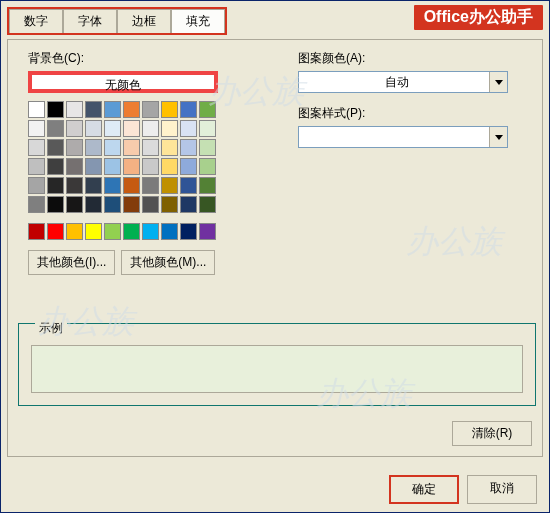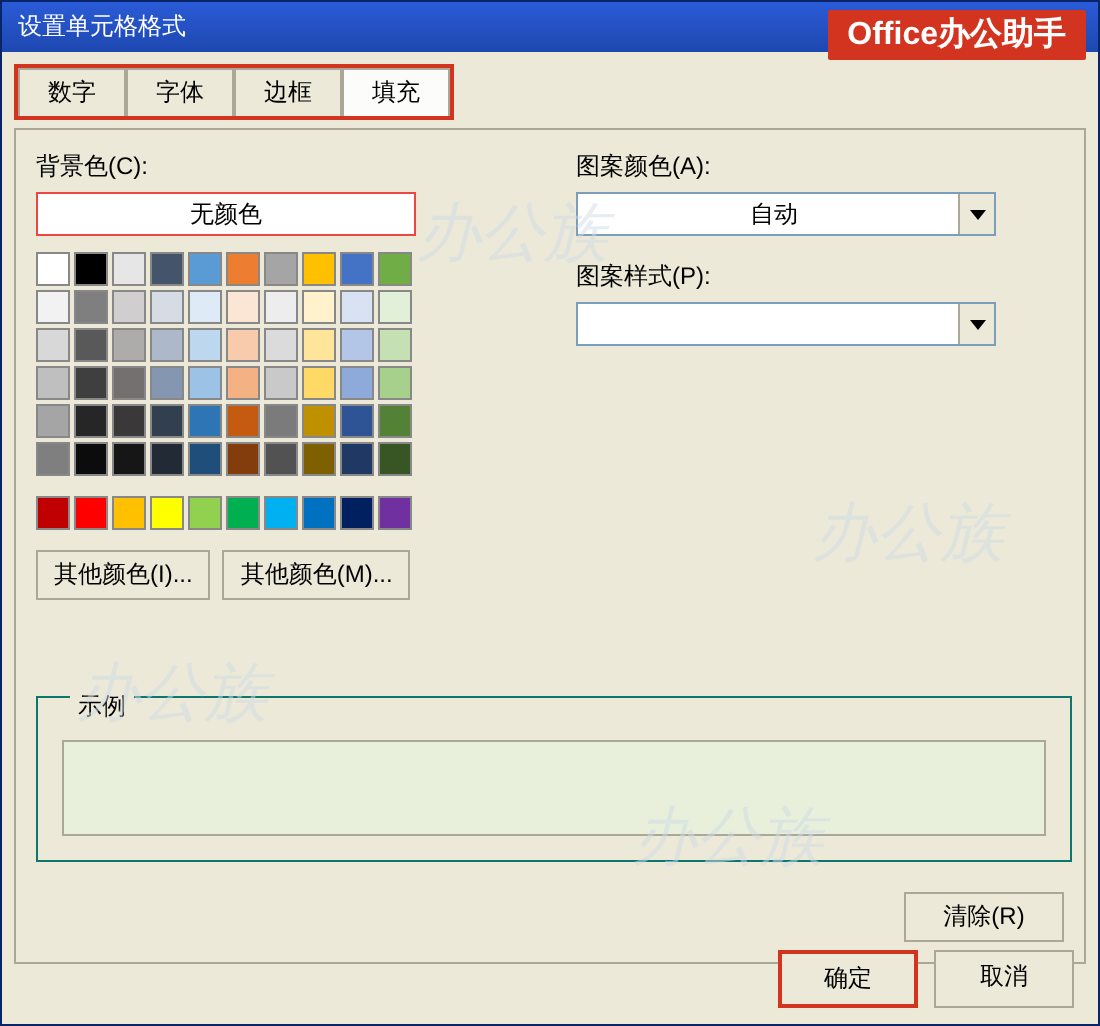--- a/index.html
+++ b/index.html
@@ -7,24 +7,24 @@
 .window { width: 550px; height: 513px; background: #ece9d8; border: 1px solid #0a246a; position: relative; }
 .titlebar { background: linear-gradient(#2a5bd7, #1e48b0); color: #fff; padding: 4px 8px; font-size: 12px; display: flex; align-items: center; justify-content: space-between; }
 .titlebar .close { background:#d04a2b; width:18px; height:16px; border:1px solid #fff3; display:flex; align-items:center; justify-content:center; color:#fff; font-weight:bold; font-size:11px; }
 .watermark-badge { position: absolute; top: 4px; right: 6px; background: #d3341f; color: #fff; padding: 2px 10px; border-radius: 1px; font-size: 16px; font-weight: bold; z-index: 10; }
 .watermark-badge .white { color: #fff; }
 .watermark-url { position: absolute; top: 30px; right: 10px; color: #444; font-size: 12px; z-index: 10; }
 .tabs { display: flex; margin: 6px 6px 4px 6px; border: 2px solid #d3341f; width: fit-content; }
 .tab { padding: 3px 14px; background: #ece9d8; border: 1px solid #aca899; border-bottom: none; font-size: 12px; cursor: pointer; }
 .tab.active { background: #fcfcfa; }
 .content { margin: 0 6px 6px 6px; background: #ece9d8; border: 1px solid #aca899; padding: 10px; height: 418px; position: relative; }
-.left-col { float: left; width: 260px; }
+.left-col { float: left; width: 260px; margin-left: 10px; }
 .right-col { float: left; width: 230px; margin-left: 10px; }
 .label { font-size: 12px; margin-bottom: 4px; display: block; }
-.nocolor-btn { width: 190px; height: 22px; background: #fff; border: 1px solid #ef4444; text-align: center; line-height: 20px; font-size: 12px; margin-bottom: 8px; cursor: pointer; }
+.nocolor-btn { width: 190px; height: 22px; background: #fff; border: 4px solid #ef4444; text-align: center; line-height: 20px; font-size: 12px; margin-bottom: 8px; cursor: pointer; }
 .palette { display: grid; grid-template-columns: repeat(10, 17px); gap: 2px; margin-bottom: 10px; }
 .swatch { width: 17px; height: 17px; border: 1px solid #888; cursor: pointer; }
 .palette-row2 { display: grid; grid-template-columns: repeat(10, 17px); gap: 2px; margin-top: 6px; }
 .btn-row { margin-top: 10px; display: flex; gap: 6px; }
 .winbtn { background: #ece9d8; border: 1px solid #aca899; padding: 3px 8px; font-size: 12px; cursor: pointer; min-width: 80px; text-align: center; }
 .combo { width: 210px; height: 22px; background: #fff; border: 1px solid #7b9ebd; display: flex; align-items: center; justify-content: space-between; padding-left: 6px; font-size: 12px; margin-bottom: 12px; cursor: pointer; }
 .combo .arrow { width: 18px; height: 20px; background: #ece9d8; border-left: 1px solid #aca899; display: flex; align-items: center; justify-content: center; }
 .combo .arrow::after { content: ""; border-left: 4px solid transparent; border-right: 4px solid transparent; border-top: 5px solid #000; }
 .example-box { border: 1px solid #0f766e; padding: 12px; position: absolute; bottom: 50px; left: 10px; right: 6px; }
 .example-preview { background: #e8f0db; border: 1px solid #aca899; height: 48px; margin-top: -8px; }
@@ -32,24 +32,20 @@
 .footer { position: absolute; bottom: 8px; right: 12px; display: flex; gap: 8px; }
 .footer .winbtn { min-width: 70px; padding: 4px 12px; }
 .ok-highlight { border: 2px solid #d3341f; }
 .wm-bg { position:absolute; color:#d0dce6; font-size:32px; font-style:italic; opacity:0.5; pointer-events:none; z-index:1; font-family: "KaiTi", serif; }
 </style>
 </head>
 <body>
 
 <div class="window">
 
-  <div class="titlebar">
-    <span>设置单元格格式</span>
-    <span class="close">×</span>
-  </div>
 
   <div class="watermark-badge">
     <span class="white">Office</span><span>办公助手</span>
   </div>
 
   <div class="tabs" id="tabbar">
       <div class="tab">数字</div>
       <div class="tab">字体</div>
       <div class="tab">边框</div>
       <div class="tab active">填充</div>

